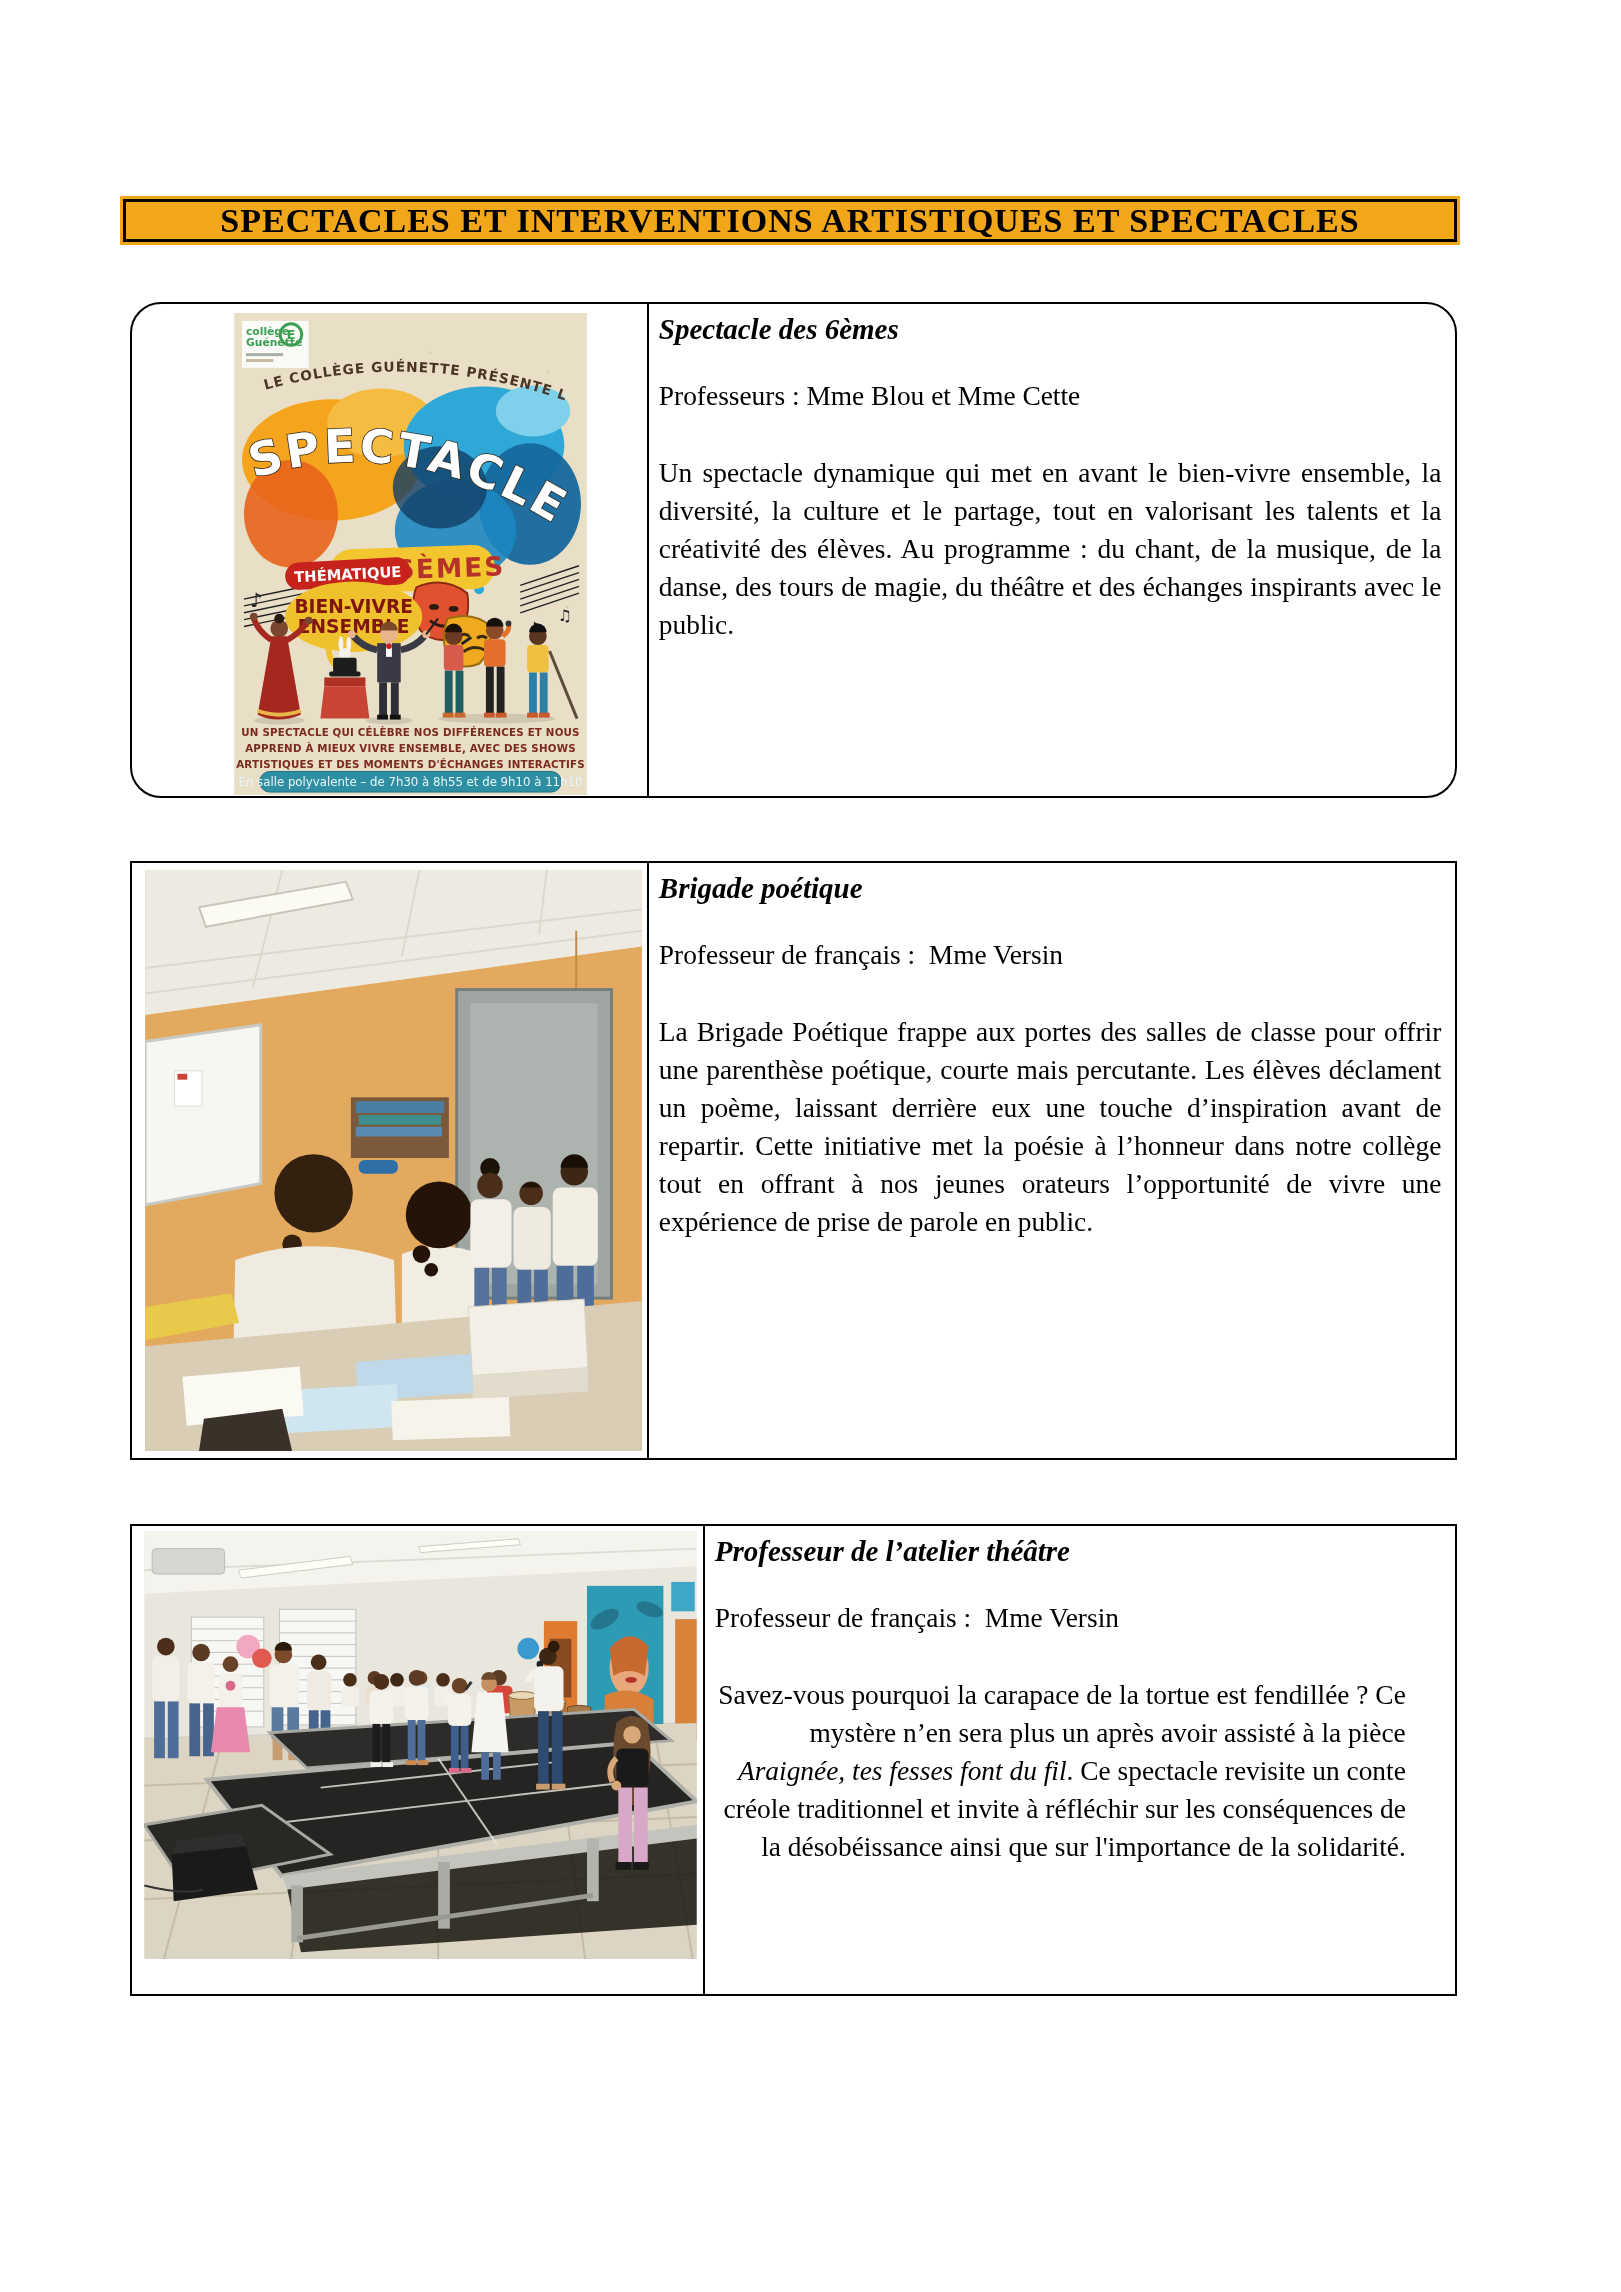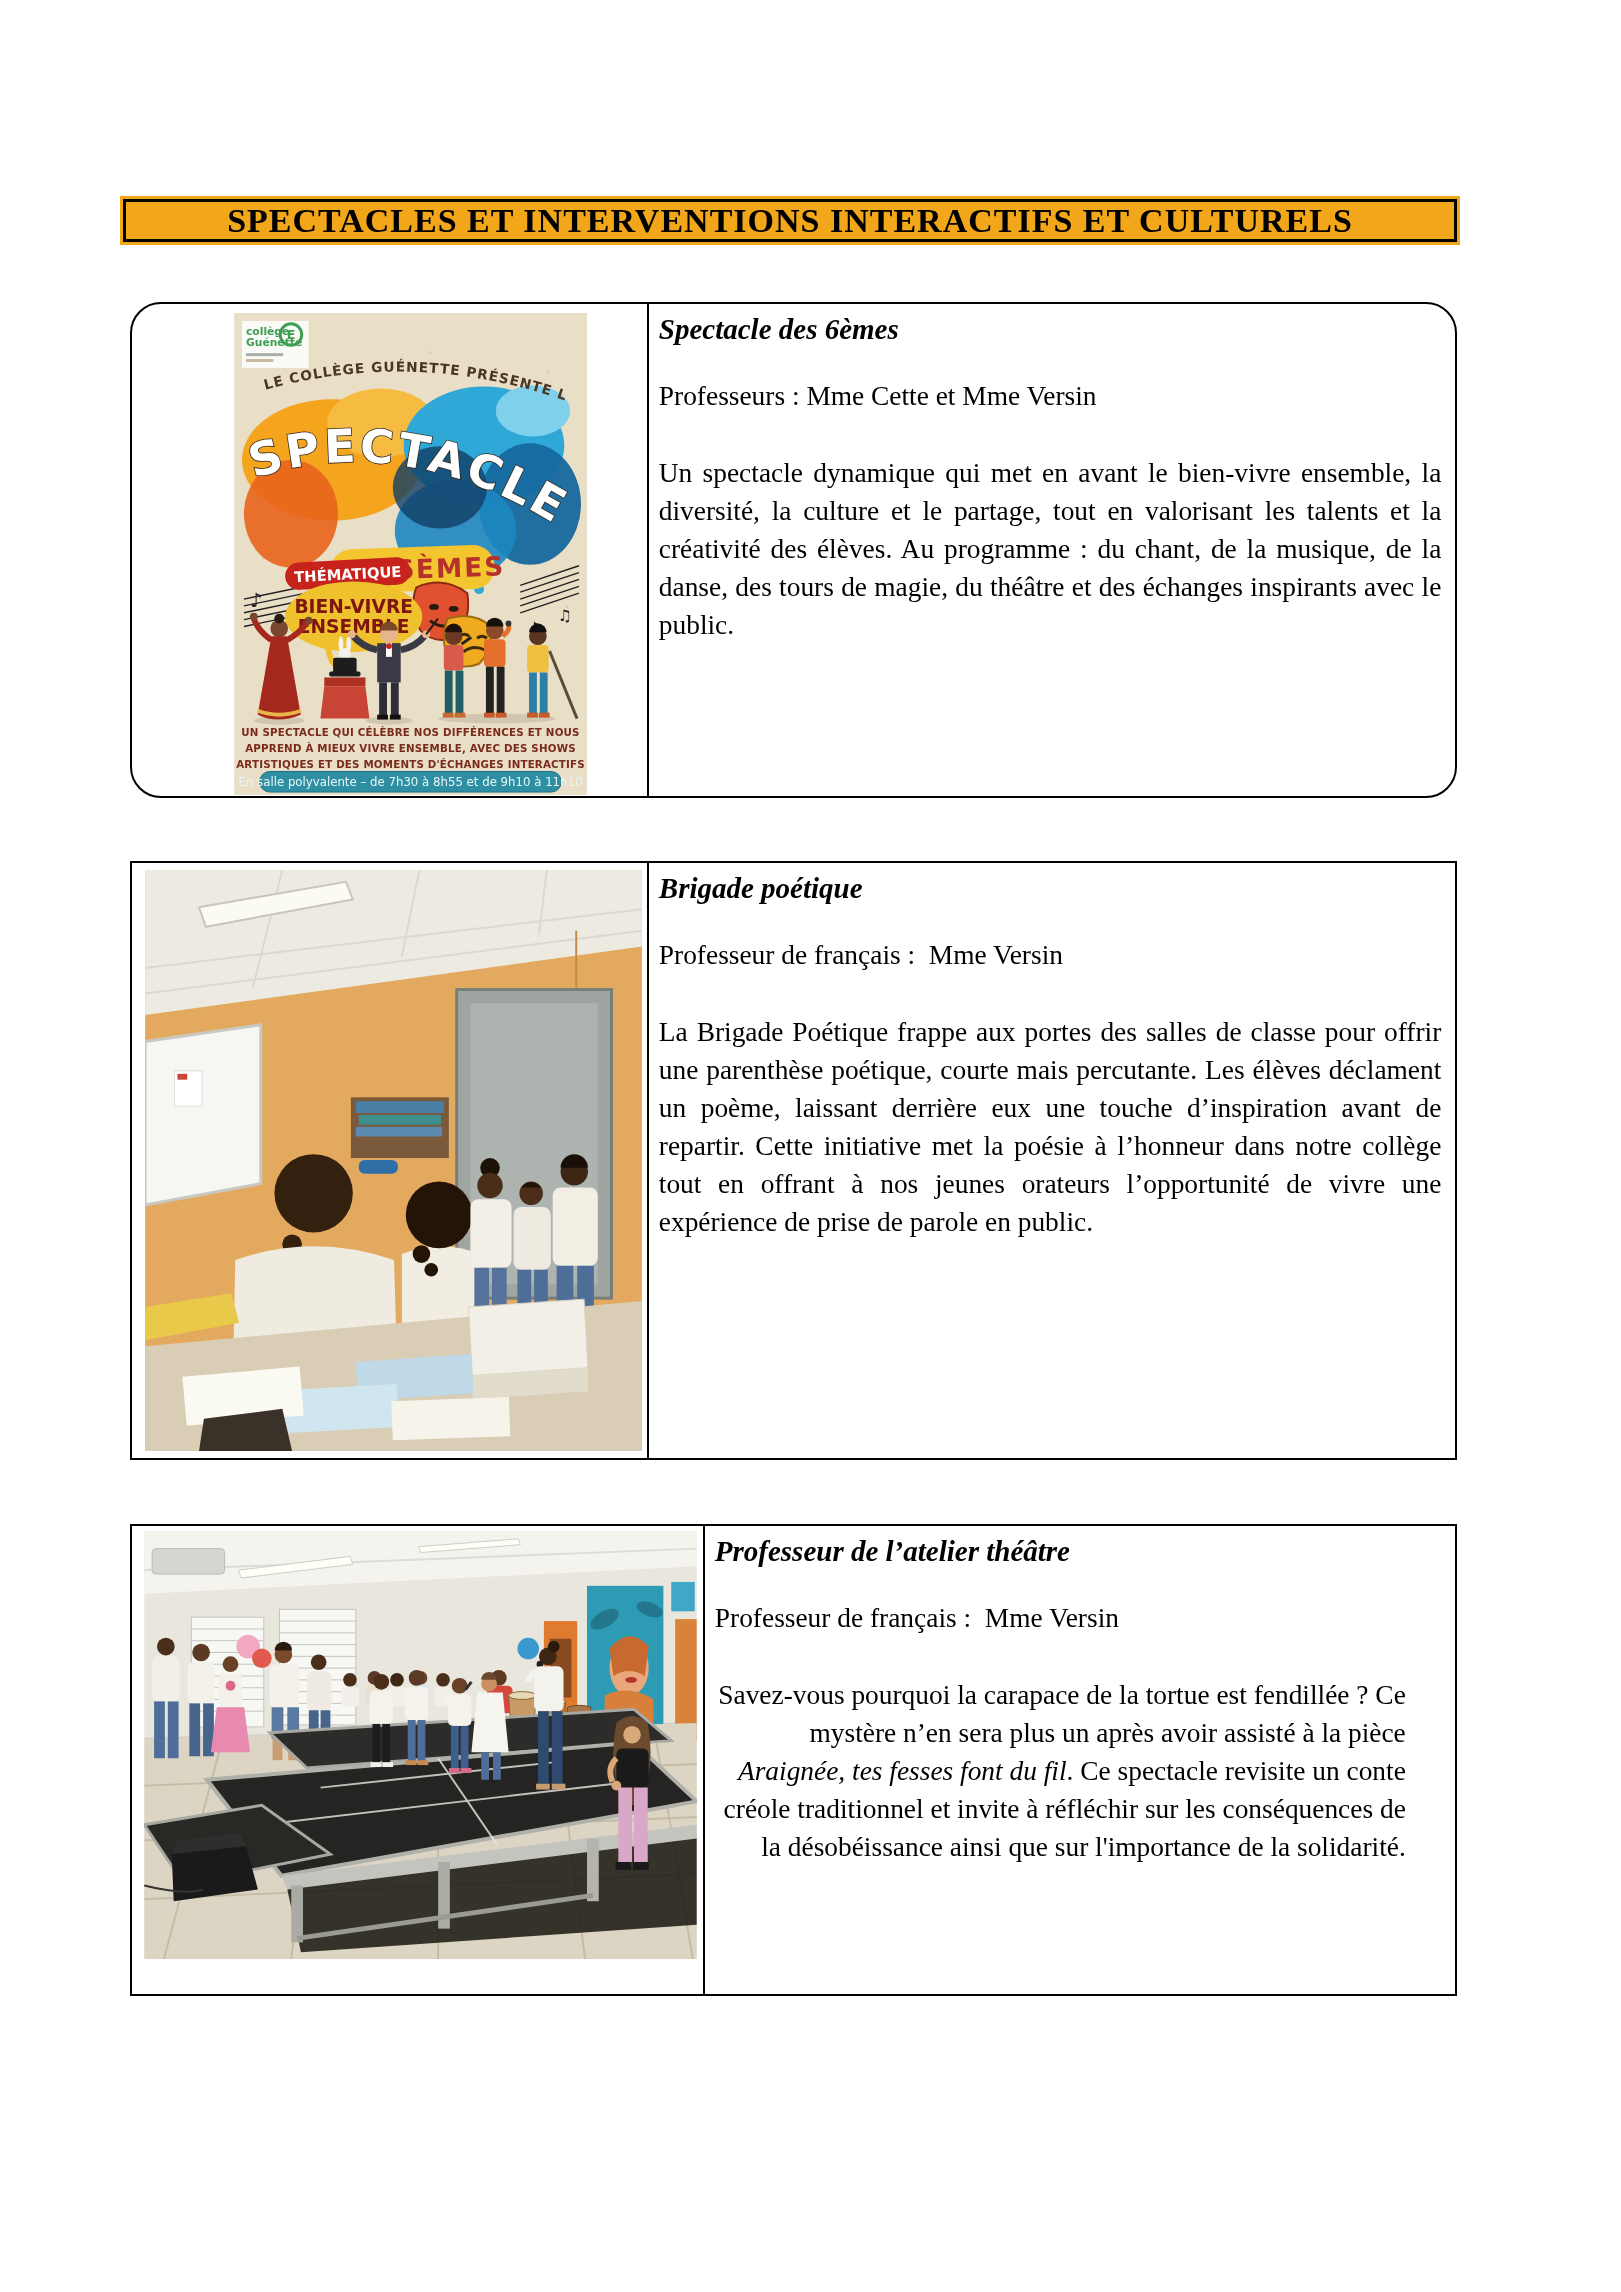--- a/index.html
+++ b/index.html
@@ -38,21 +38,21 @@
   .para.leftalign{text-align:right;max-width:691px;}
   .poster-svg{display:block;margin:8.8px 0 0 102px;}
   .photo2-svg{display:block;margin:6.9px 0 0 12.7px;}
   .photo3-svg{display:block;margin:4.9px 0 0 11.8px;}
 </style>
 </head>
 <body>
 
 <div class="banner">
   <div class="banner-inner">
-    <span class="banner-text">SPECTACLES ET INTERVENTIONS INTERACTIFS ET CULTURELS</span>
+    <span class="banner-text">SPECTACLES ET INTERVENTIONS ARTISTIQUES ET SPECTACLES</span>
   </div>
 </div>
 
 <section class="tbl t1">
   <div class="cell-img">
     <svg class="poster-svg" width="353" height="482" viewBox="0 0 360 492" role="img">
       <rect width="360" height="492" fill="#E9DEC6"></rect>
       <g fill="#CDBC97" opacity="0.5">
         <circle cx="30" cy="250" r="1.5"></circle>
           <circle cx="320" cy="60" r="1.5"></circle>
@@ -215,21 +215,21 @@
       </g>
       <g>
         <rect x="26" y="468" width="308" height="21" rx="10.5" fill="#2E8FA3" stroke="#1F6F80"></rect>
         <text x="180" y="483" text-anchor="middle" font-family="DejaVu Sans, sans-serif" font-size="12" fill="#E8F6F8">En salle polyvalente – de 7h30 à 8h55 et de 9h10 à 11h10</text>
       </g>
     </svg>
   </div>
   <div class="cell-text">
     <h2 class="sec-heading">Spectacle des 6èmes</h2>
     <div class="blank"></div>
-    <div class="line">Professeurs : Mme Cette et Mme Versin</div>
+    <div class="line">Professeurs : Mme Blou et Mme Cette</div>
     <div class="blank"></div>
     <p class="para">Un spectacle dynamique qui met en avant le bien-vivre ensemble, la diversité, la culture et le partage, tout en valorisant les talents et la créativité des élèves. Au programme : du chant, de la musique, de la danse, des tours de magie, du théâtre et des échanges inspirants avec le public.</p>
   </div>
 </section>
 
 <section class="tbl t2">
   <div class="cell-img">
     <svg class="photo2-svg" width="497" height="581" viewBox="0 0 507 593" role="img">
       <rect width="507" height="593" fill="#E3A95F"></rect>
       <polygon points="0,0 507,0 507,78 0,148" fill="#EDEAE2"></polygon>

